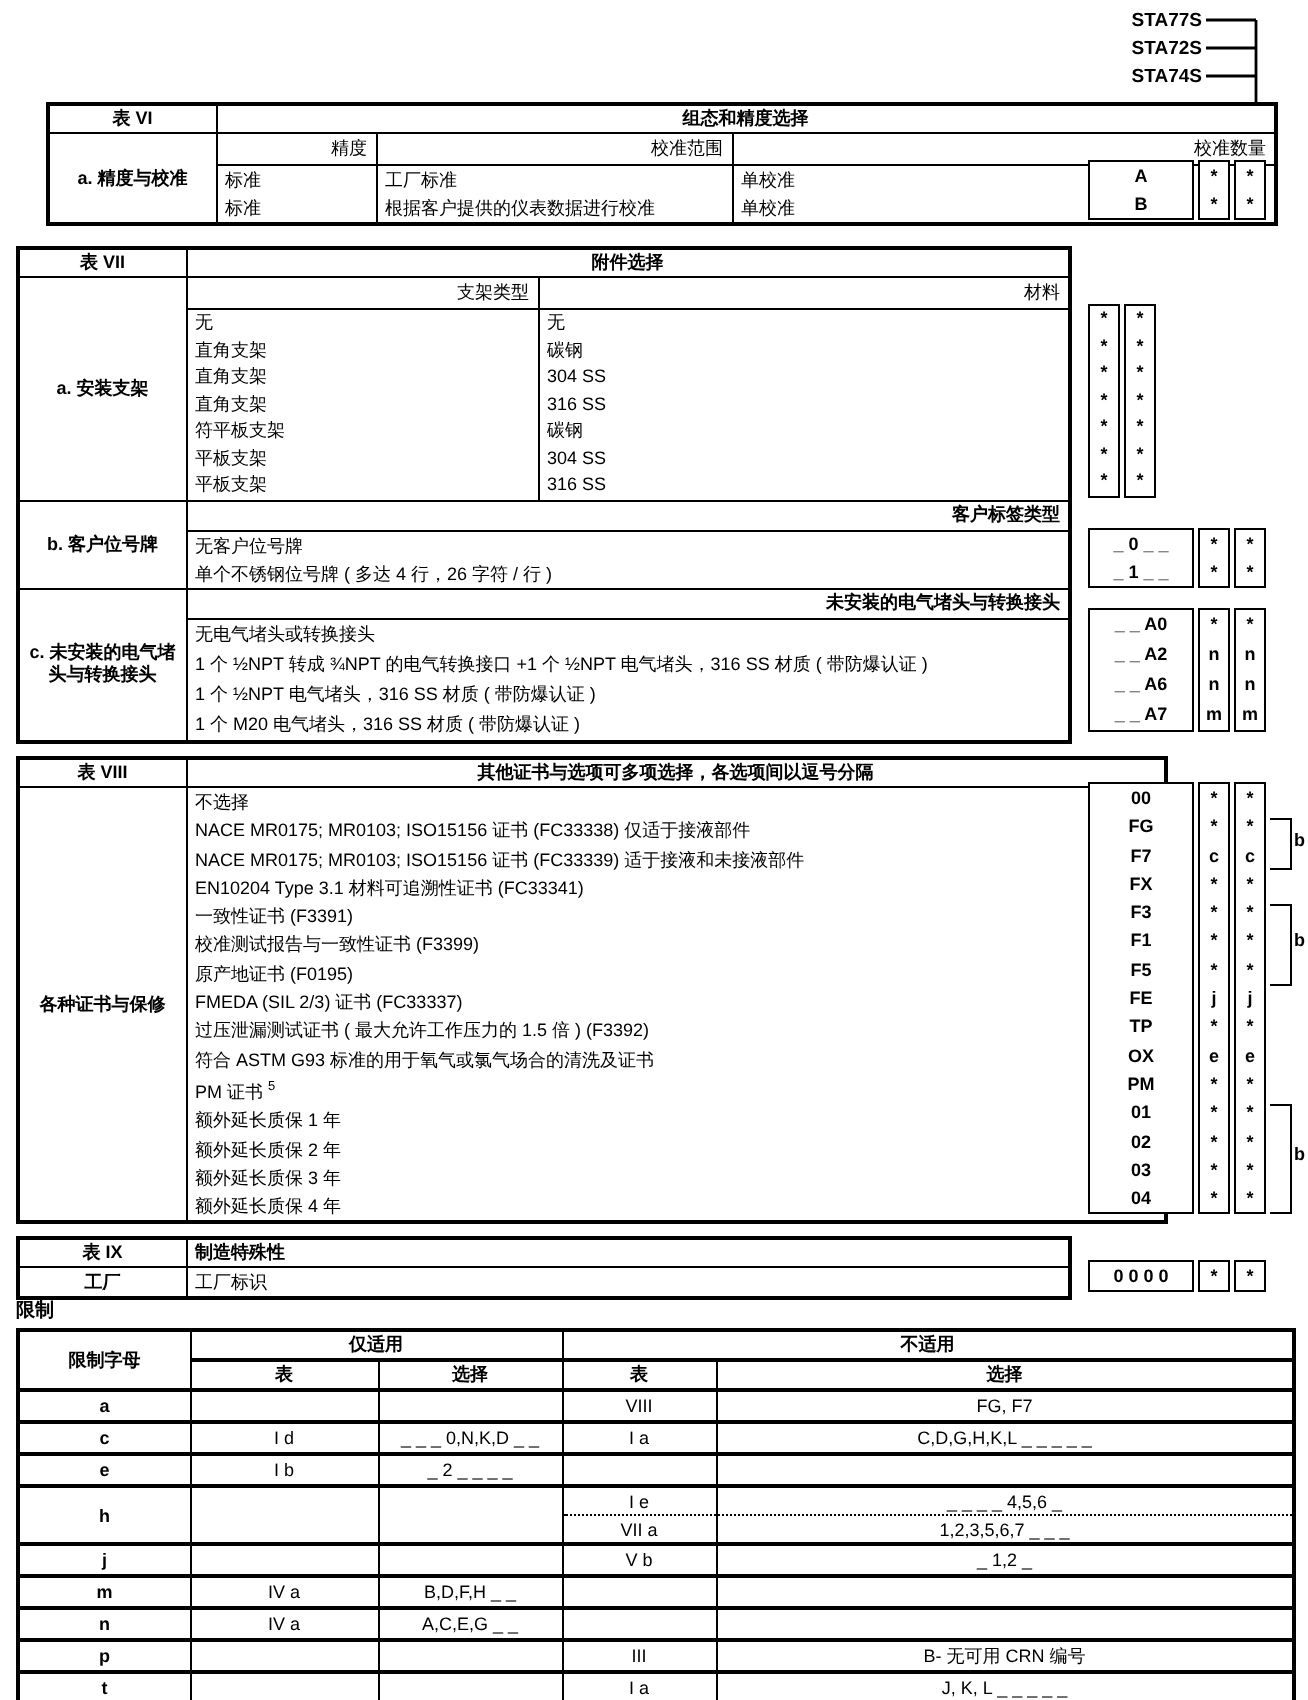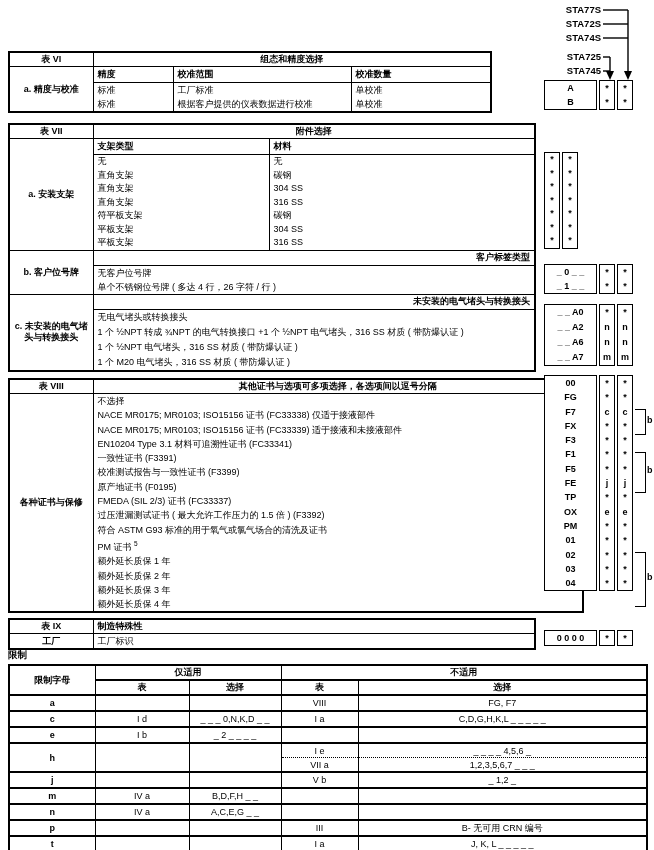--- a/index.html
+++ b/index.html
@@ -6,21 +6,21 @@
   .page{position:relative;width:654px;height:850px;background:#fff;overflow:hidden;
         font-family:"Liberation Sans",sans-serif;font-size:9px;color:#000;}
   
   .t{position:absolute;border-collapse:collapse;table-layout:fixed;background:#fff;border:2px solid #000;}
   .t td{border:1px solid #000;padding:0 4px;vertical-align:middle;overflow:hidden;}
   .tag{font-weight:bold;text-align:center;padding:0 2px;height:13px;}
   .ttl{font-weight:bold;text-align:center;height:13px;}
   .ttl-left{font-weight:bold;text-align:left;height:13px;}
   .sec{font-weight:bold;text-align:center;padding:0 2px;}
   .secwrap{white-space:normal;line-height:11px;}
-  .ch{font-weight:bold;text-align:left;height:15px;}
+  .ch{font-weight:normal;text-align:right;height:15px;}
   .ch2{font-weight:bold;text-align:right;height:14px;}
   .ml{padding:1px 4px;vertical-align:middle;}
   .ml div{white-space:nowrap;}
   .lh135 div{line-height:13.5px;}
   .lh14 div{line-height:14px;}
   .lh143 div{line-height:14.3px;}
   .lh15 div{line-height:15px;}
   sup{font-size:6.5px;}
   
   .cb{position:absolute;left:544px;width:89px;display:flex;gap:2px;}
@@ -61,21 +61,21 @@
     </g>
     <polygon points="66,71 74,71 70,80" fill="#000"></polygon>
     <polygon points="84,71 92,71 88,80" fill="#000"></polygon>
     <text x="61" y="13" text-anchor="end">STA77S</text>
     <text x="61" y="27" text-anchor="end">STA72S</text>
     <text x="61" y="41" text-anchor="end">STA74S</text>
     <text x="61" y="60" text-anchor="end">STA725</text>
     <text x="61" y="74" text-anchor="end">STA745</text>
   </svg>
 
-  <table class="t" style="left:8px;top:51px;width:484px;">
+  <table class="t" style="left:23px;top:51px;width:616px;">
     <colgroup>
         <col style="width:84px">
         <col style="width:80px">
         <col style="width:178px">
         <col>
       </colgroup>
     <tbody>
         <tr>
       <td class="tag">表 VI</td>
       <td class="ttl" colspan="3">组态和精度选择</td>
@@ -262,21 +262,21 @@
         <div><span>PM 证书</span> <sup>5</sup></div>
         <div>额外延长质保 1 年</div>
         <div>额外延长质保 2 年</div>
         <div>额外延长质保 3 年</div>
         <div>额外延长质保 4 年</div>
       </td>
     </tr>
   </tbody>
     </table>
 
-  <div class="cb" style="top:375px;">
+  <div class="cb" style="top:391px;">
     <div class="lbl cl143">
       <div>00</div>
       <div>FG</div>
       <div>F7</div>
       <div>FX</div>
       <div>F3</div>
       <div>F1</div>
       <div>F5</div>
       <div>FE</div>
       <div>TP</div>

